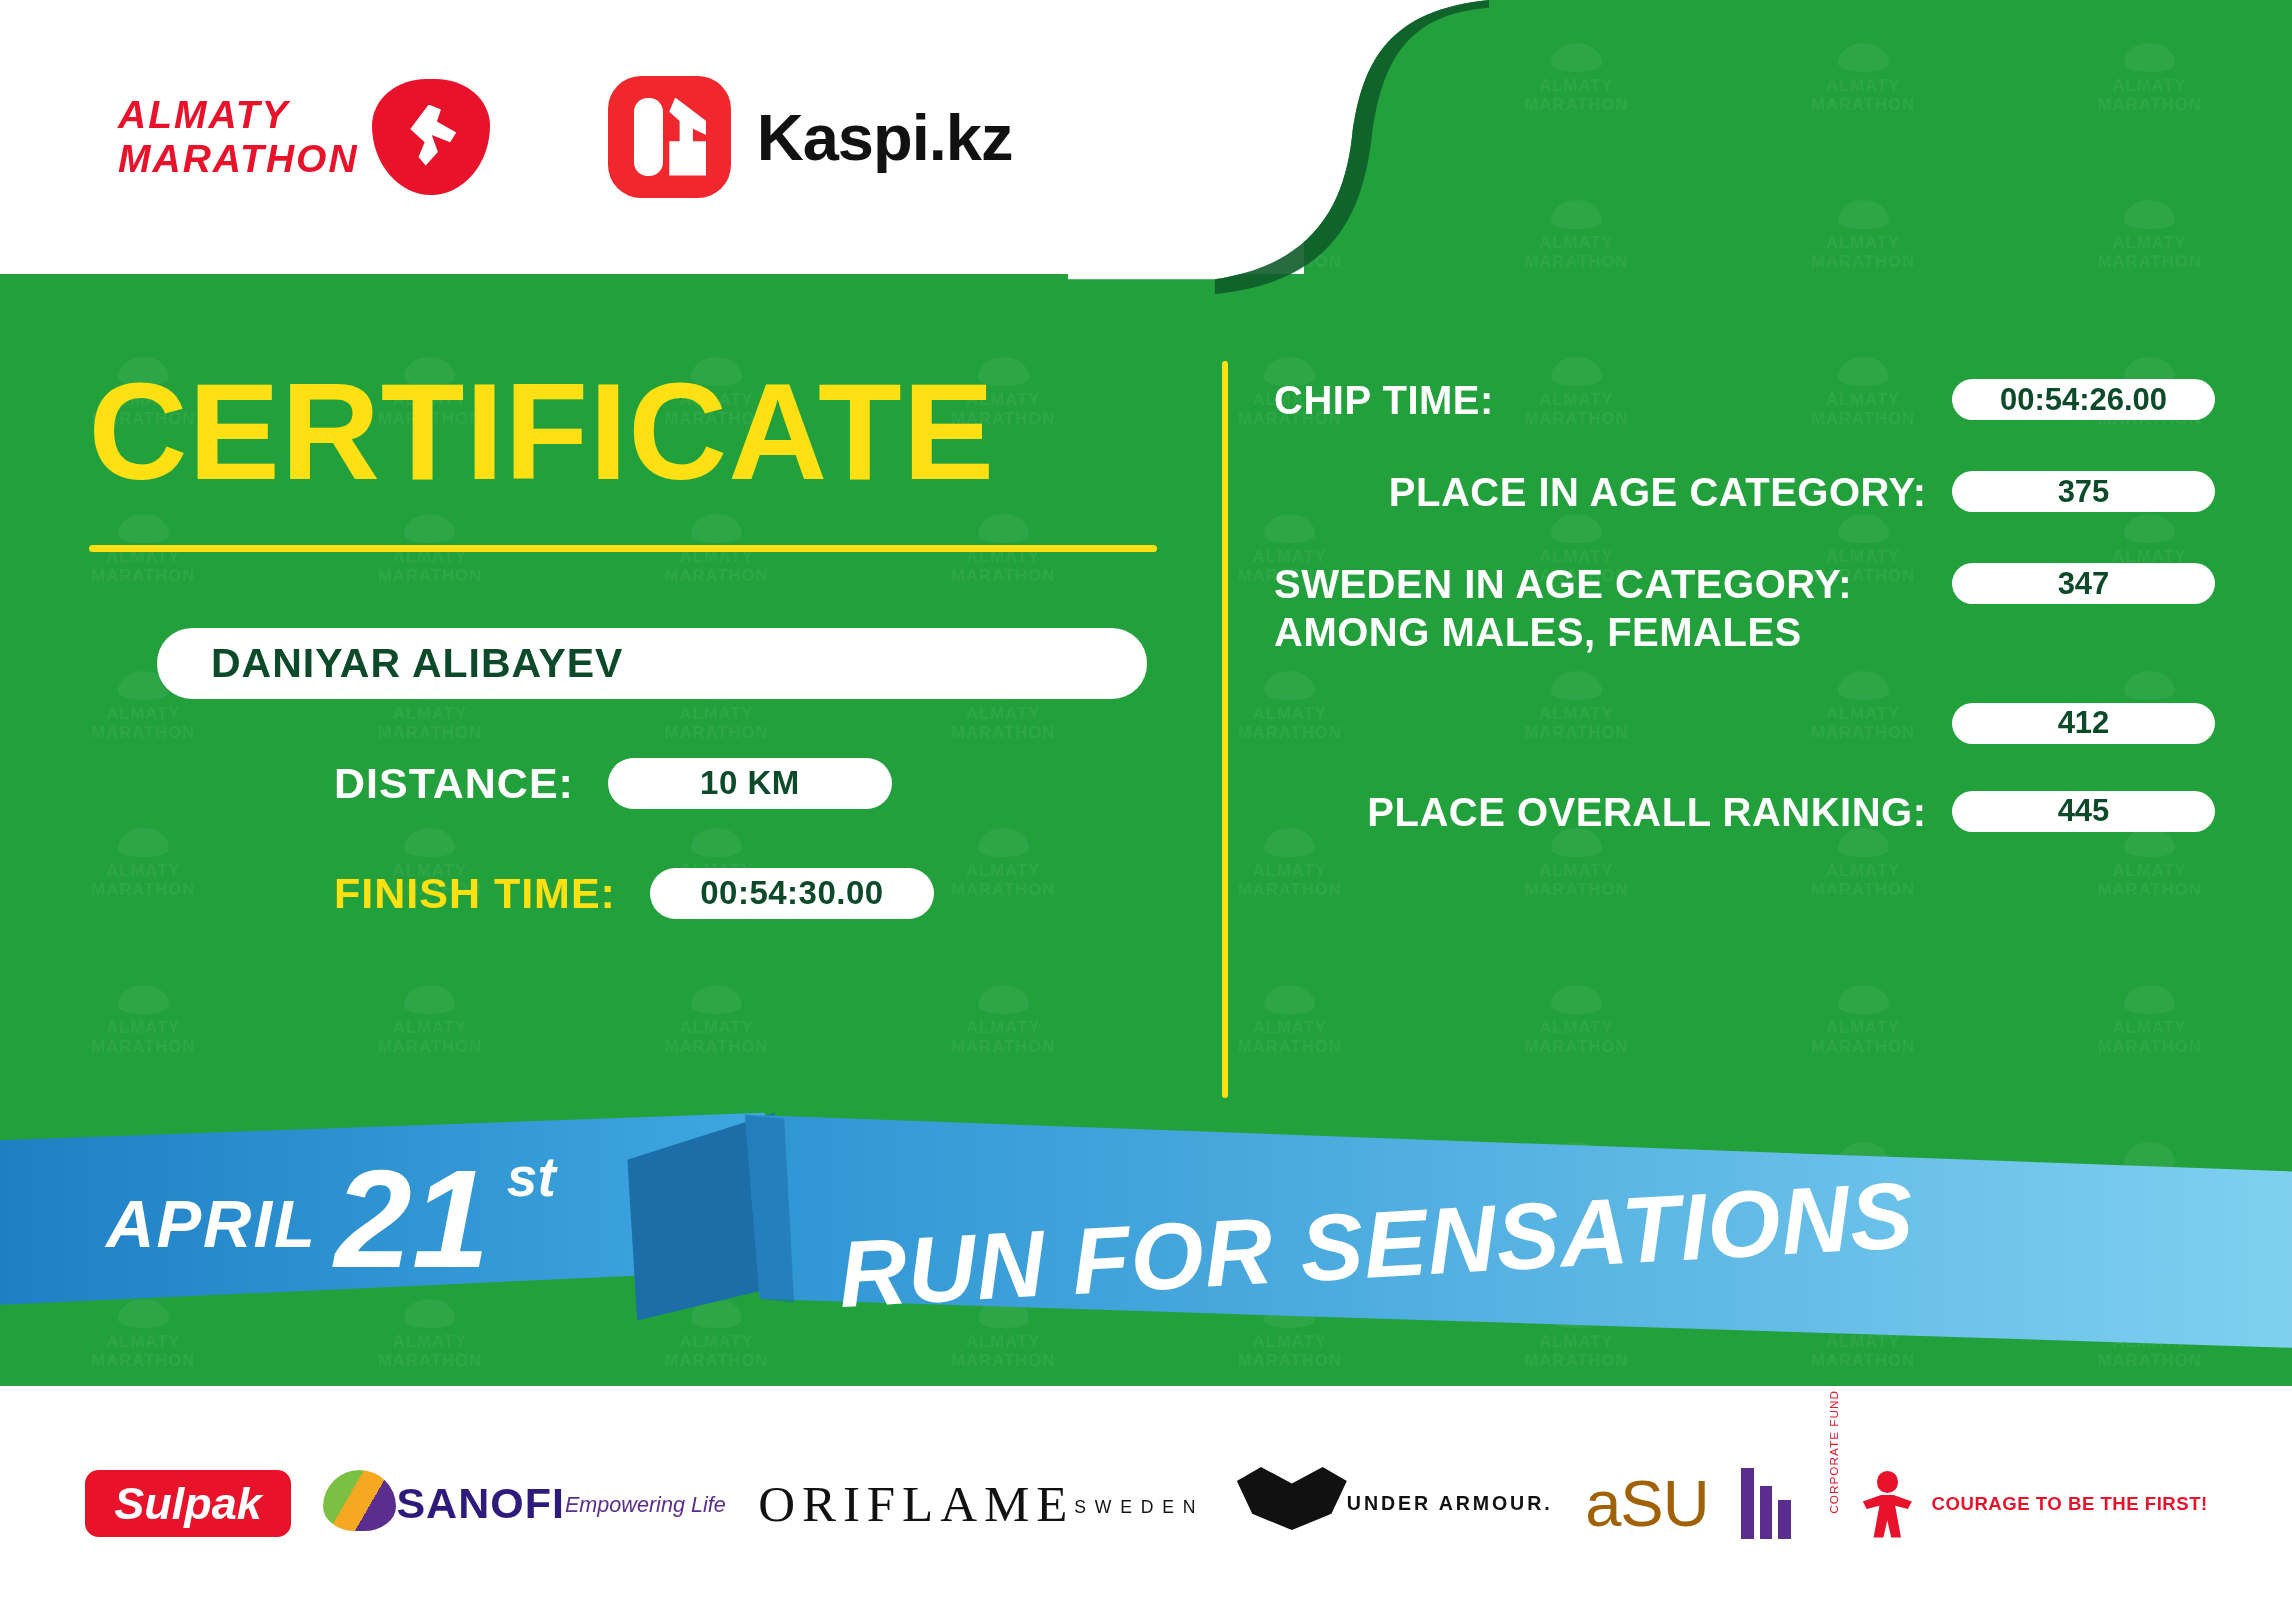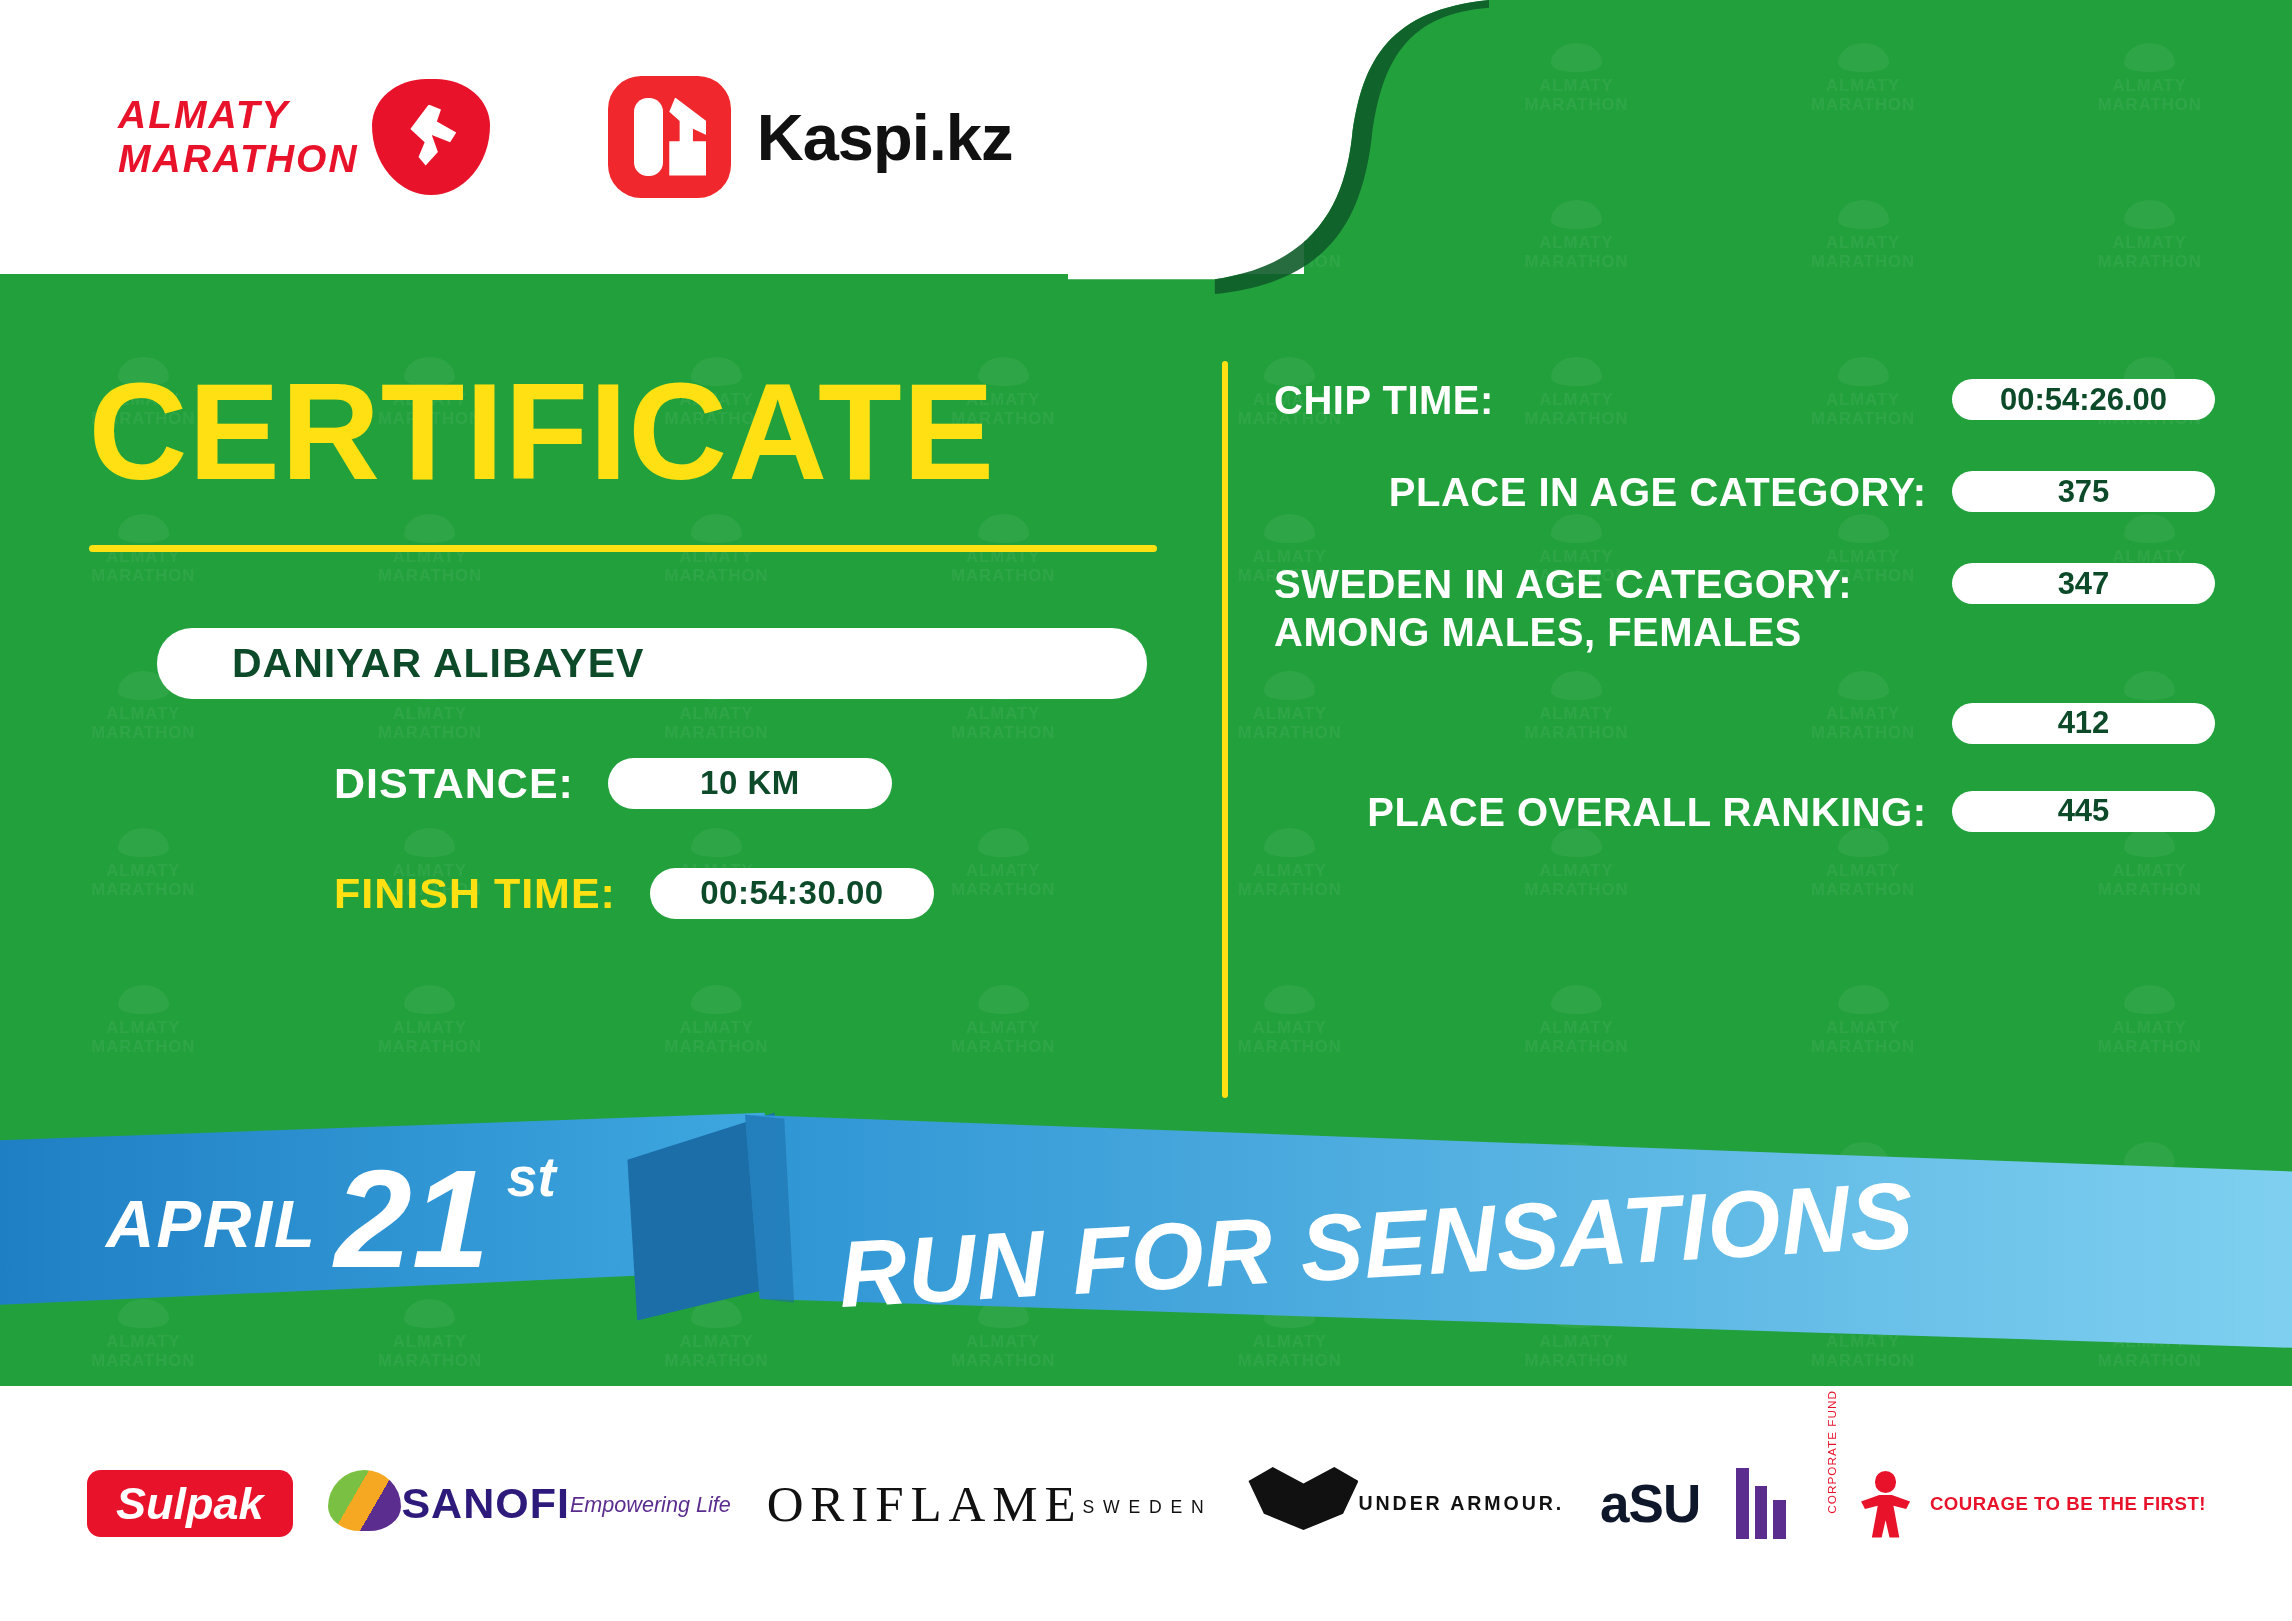--- a/index.html
+++ b/index.html
@@ -149,21 +149,20 @@
     border-radius: 35px;
     display: flex;
     align-items: center;
     padding-left: 54px;
   }
   .name-pill span {
     color: #0d4a2a;
     font-size: 41px;
     font-weight: bold;
     letter-spacing: 1px;
-    margin-left: 21px;
   }
   .left-row {
     display: flex;
     align-items: center;
     margin-left: 265px;
     margin-top: 59px;
     gap: 34px;
   }
   .left-row .lbl {
     color: #ffffff;
@@ -344,23 +343,23 @@
     background: #111111;
     clip-path: polygon(0 22%, 22% 0, 50% 26%, 78% 0, 100% 22%, 86% 74%, 50% 100%, 14% 74%);
   }
   .sp-ua .ua-name {
     color: #111111;
     font-size: 19.6px;
     font-weight: bold;
     letter-spacing: 2.9px;
   }
   .sp-asu {
-    color: #0f172a;
-    font-size: 53px;
-    font-weight: bold;
+    color: #a16207;
+    font-size: 65px;
+    font-weight: normal;
     letter-spacing: -1px;
   }
   .sp-shak { display: flex; align-items: center; gap: 17.6px; }
   .sp-shak .bars { display: flex; align-items: flex-end; gap: 5.9px; height: 71px; }
   .sp-shak .bars i { display: block; width: 12.7px; background: #5b2d8e; }
   .sp-shak .txt {
     color: #2f1d5e;
     font-size: 21.6px;
     font-weight: bold;
     line-height: 1.3;

